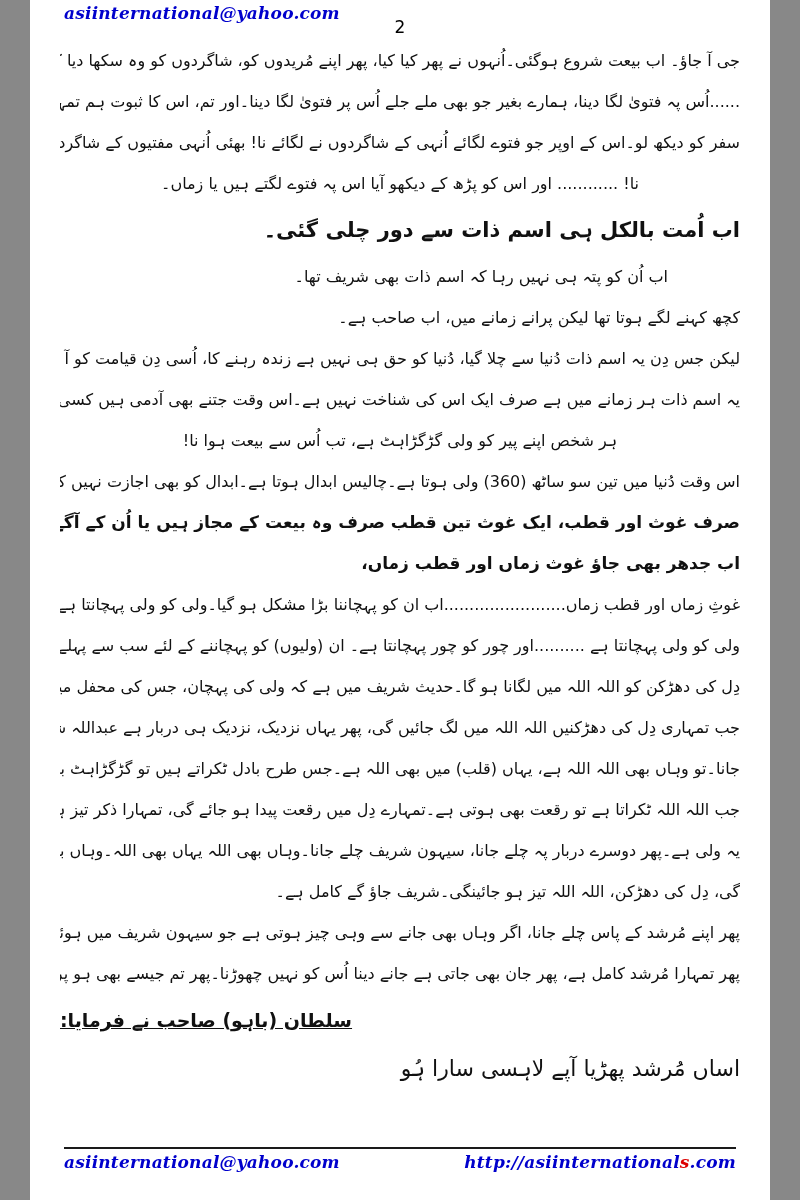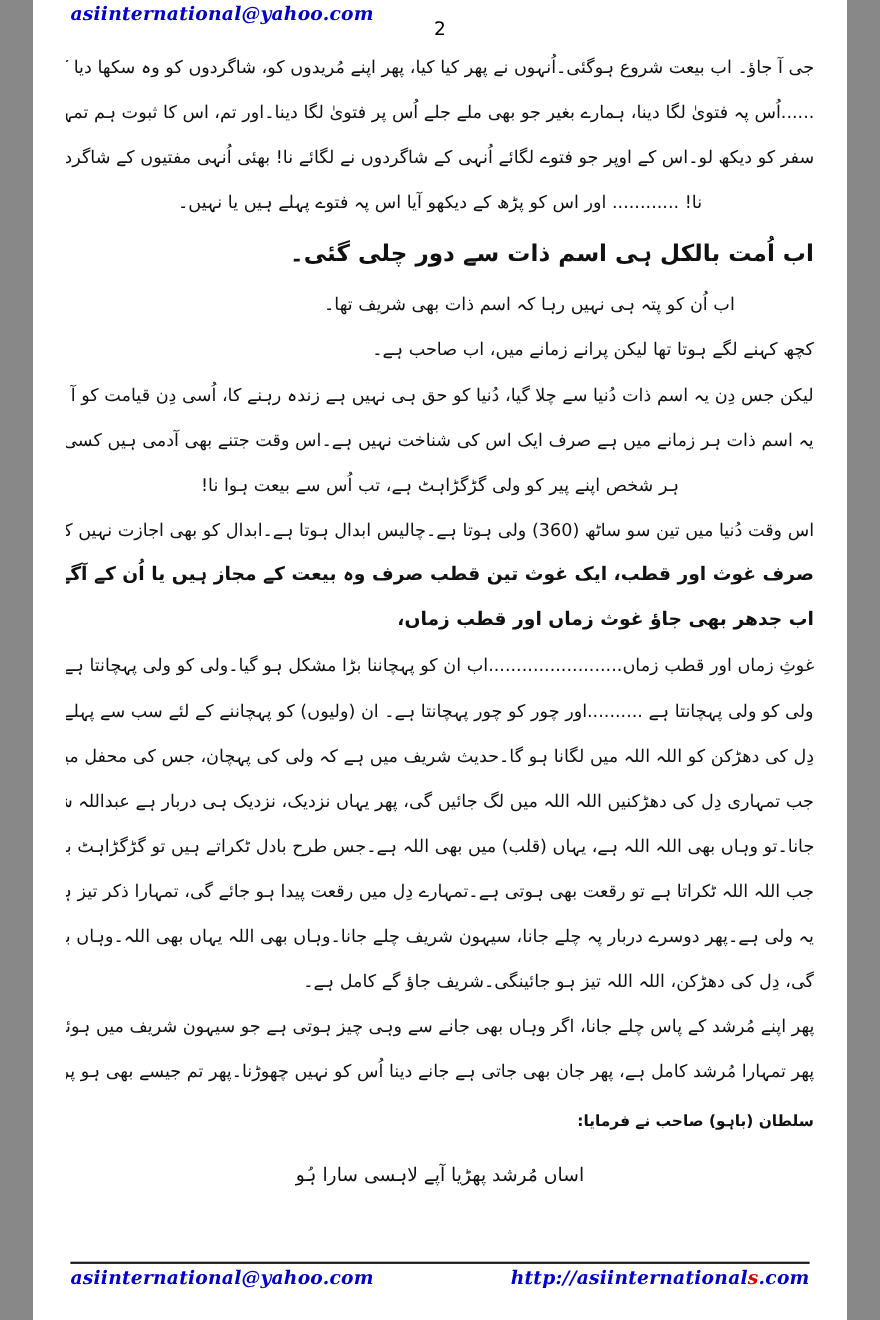--- a/index.html
+++ b/index.html
@@ -42,22 +42,22 @@
     white-space:nowrap;
     overflow:hidden;
     text-align:right;
   }
   .l-full{text-align:justify;text-align-last:justify;}
   .l-center{text-align:center;}
   .l-right{text-align:right;}
   .l-right-indent{text-align:right;padding-left:0;padding-right:72px;}
   .l-heading{text-align:right;font-weight:bold;font-size:21px;line-height:52px;}
   .l-bold-right{text-align:right;font-weight:bold;font-size:17px;}
-  .l-saying{text-align:right;font-weight:bold;font-size:14px;line-height:52px;}
-  .l-verse{text-align:center;font-size:17px;line-height:46px;}
+  .l-saying{text-align:left;font-weight:bold;font-size:19px;line-height:52px;text-decoration:underline;}
+  .l-verse{font-size:22px;line-height:46px;}
   
   .footer-rule{
     position:absolute;left:34px;right:34px;top:1147px;
     border-top:2px solid #1a1a1a;height:0;
   }
   .footer{
     position:absolute;left:34px;right:34px;top:1152px;
     display:flex;justify-content:space-between;align-items:flex-start;
   }
   .footer-email,.footer-url{
@@ -74,21 +74,21 @@
 <div class="page">
 
   <div class="header-email">asiinternational@yahoo.com</div>
 
   <div class="page-number">2</div>
 
   <main class="doc-body">
       <div class="line l-full" dir="rtl">جی آ جاؤ۔ اب بیعت شروع ہوگئی۔اُنہوں نے پھر کیا کیا، پھر اپنے مُریدوں کو، شاگردوں کو وہ سکھا دیا کہ جو بھی ذرا ملے جلے</div>
       <div class="line l-full" dir="rtl">......اُس پہ فتویٰ لگا دینا، ہمارے بغیر جو بھی ملے جلے اُس پر فتویٰ لگا دینا۔اور تم، اس کا ثبوت ہم تمہیں دیتے ہیں۔ابھی روحانی</div>
       <div class="line l-full" dir="rtl">سفر کو دیکھ لو۔اس کے اوپر جو فتوے لگائے اُنہی کے شاگردوں نے لگائے نا! بھئی اُنہی مفتیوں کے شاگردوں نے فتوے لگائے</div>
-      <div class="line l-center" dir="rtl">نا! ............ اور اس کو پڑھ کے دیکھو آیا اس پہ فتوے پہلے ہیں یا نہیں۔</div>
+      <div class="line l-center" dir="rtl">نا! ............ اور اس کو پڑھ کے دیکھو آیا اس پہ فتوے لگتے ہیں یا زماں۔</div>
       <div class="line l-heading" dir="rtl">اب اُمت بالکل ہی اسم ذات سے دور چلی گئی۔</div>
       <div class="line l-right-indent" dir="rtl">اب اُن کو پتہ ہی نہیں رہا کہ اسم ذات بھی شریف تھا۔</div>
       <div class="line l-right" dir="rtl">کچھ کہنے لگے ہوتا تھا لیکن پرانے زمانے میں، اب صاحب ہے۔</div>
       <div class="line l-full" dir="rtl">لیکن جس دِن یہ اسم ذات دُنیا سے چلا گیا، دُنیا کو حق ہی نہیں ہے زندہ رہنے کا، اُسی دِن قیامت کو آ جانا ہے۔</div>
       <div class="line l-full" dir="rtl">یہ اسم ذات ہر زمانے میں ہے صرف ایک اس کی شناخت نہیں ہے۔اس وقت جتنے بھی آدمی ہیں کسی نہ کسی سے بیعت ہو نگے۔</div>
       <div class="line l-center" dir="rtl">ہر شخص اپنے پیر کو ولی گڑگڑاہٹ ہے، تب اُس سے بیعت ہوا نا!</div>
       <div class="line l-full" dir="rtl">اس وقت دُنیا میں تین سو ساٹھ (360) ولی ہوتا ہے۔چالیس ابدال ہوتا ہے۔ابدال کو بھی اجازت نہیں کہ وہ بیعت کرے۔</div>
       <div class="line l-bold-right" dir="rtl">صرف غوث اور قطب، ایک غوث تین قطب صرف وہ بیعت کے مجاز ہیں یا اُن کے آگے خلیفے۔</div>
       <div class="line l-bold-right" dir="rtl">اب جدھر بھی جاؤ غوث زماں اور قطب زماں،</div>
       <div class="line l-right" dir="rtl">غوثِ زماں اور قطب زماں........................اب ان کو پہچاننا بڑا مشکل ہو گیا۔ولی کو ولی پہچانتا ہے۔</div>

